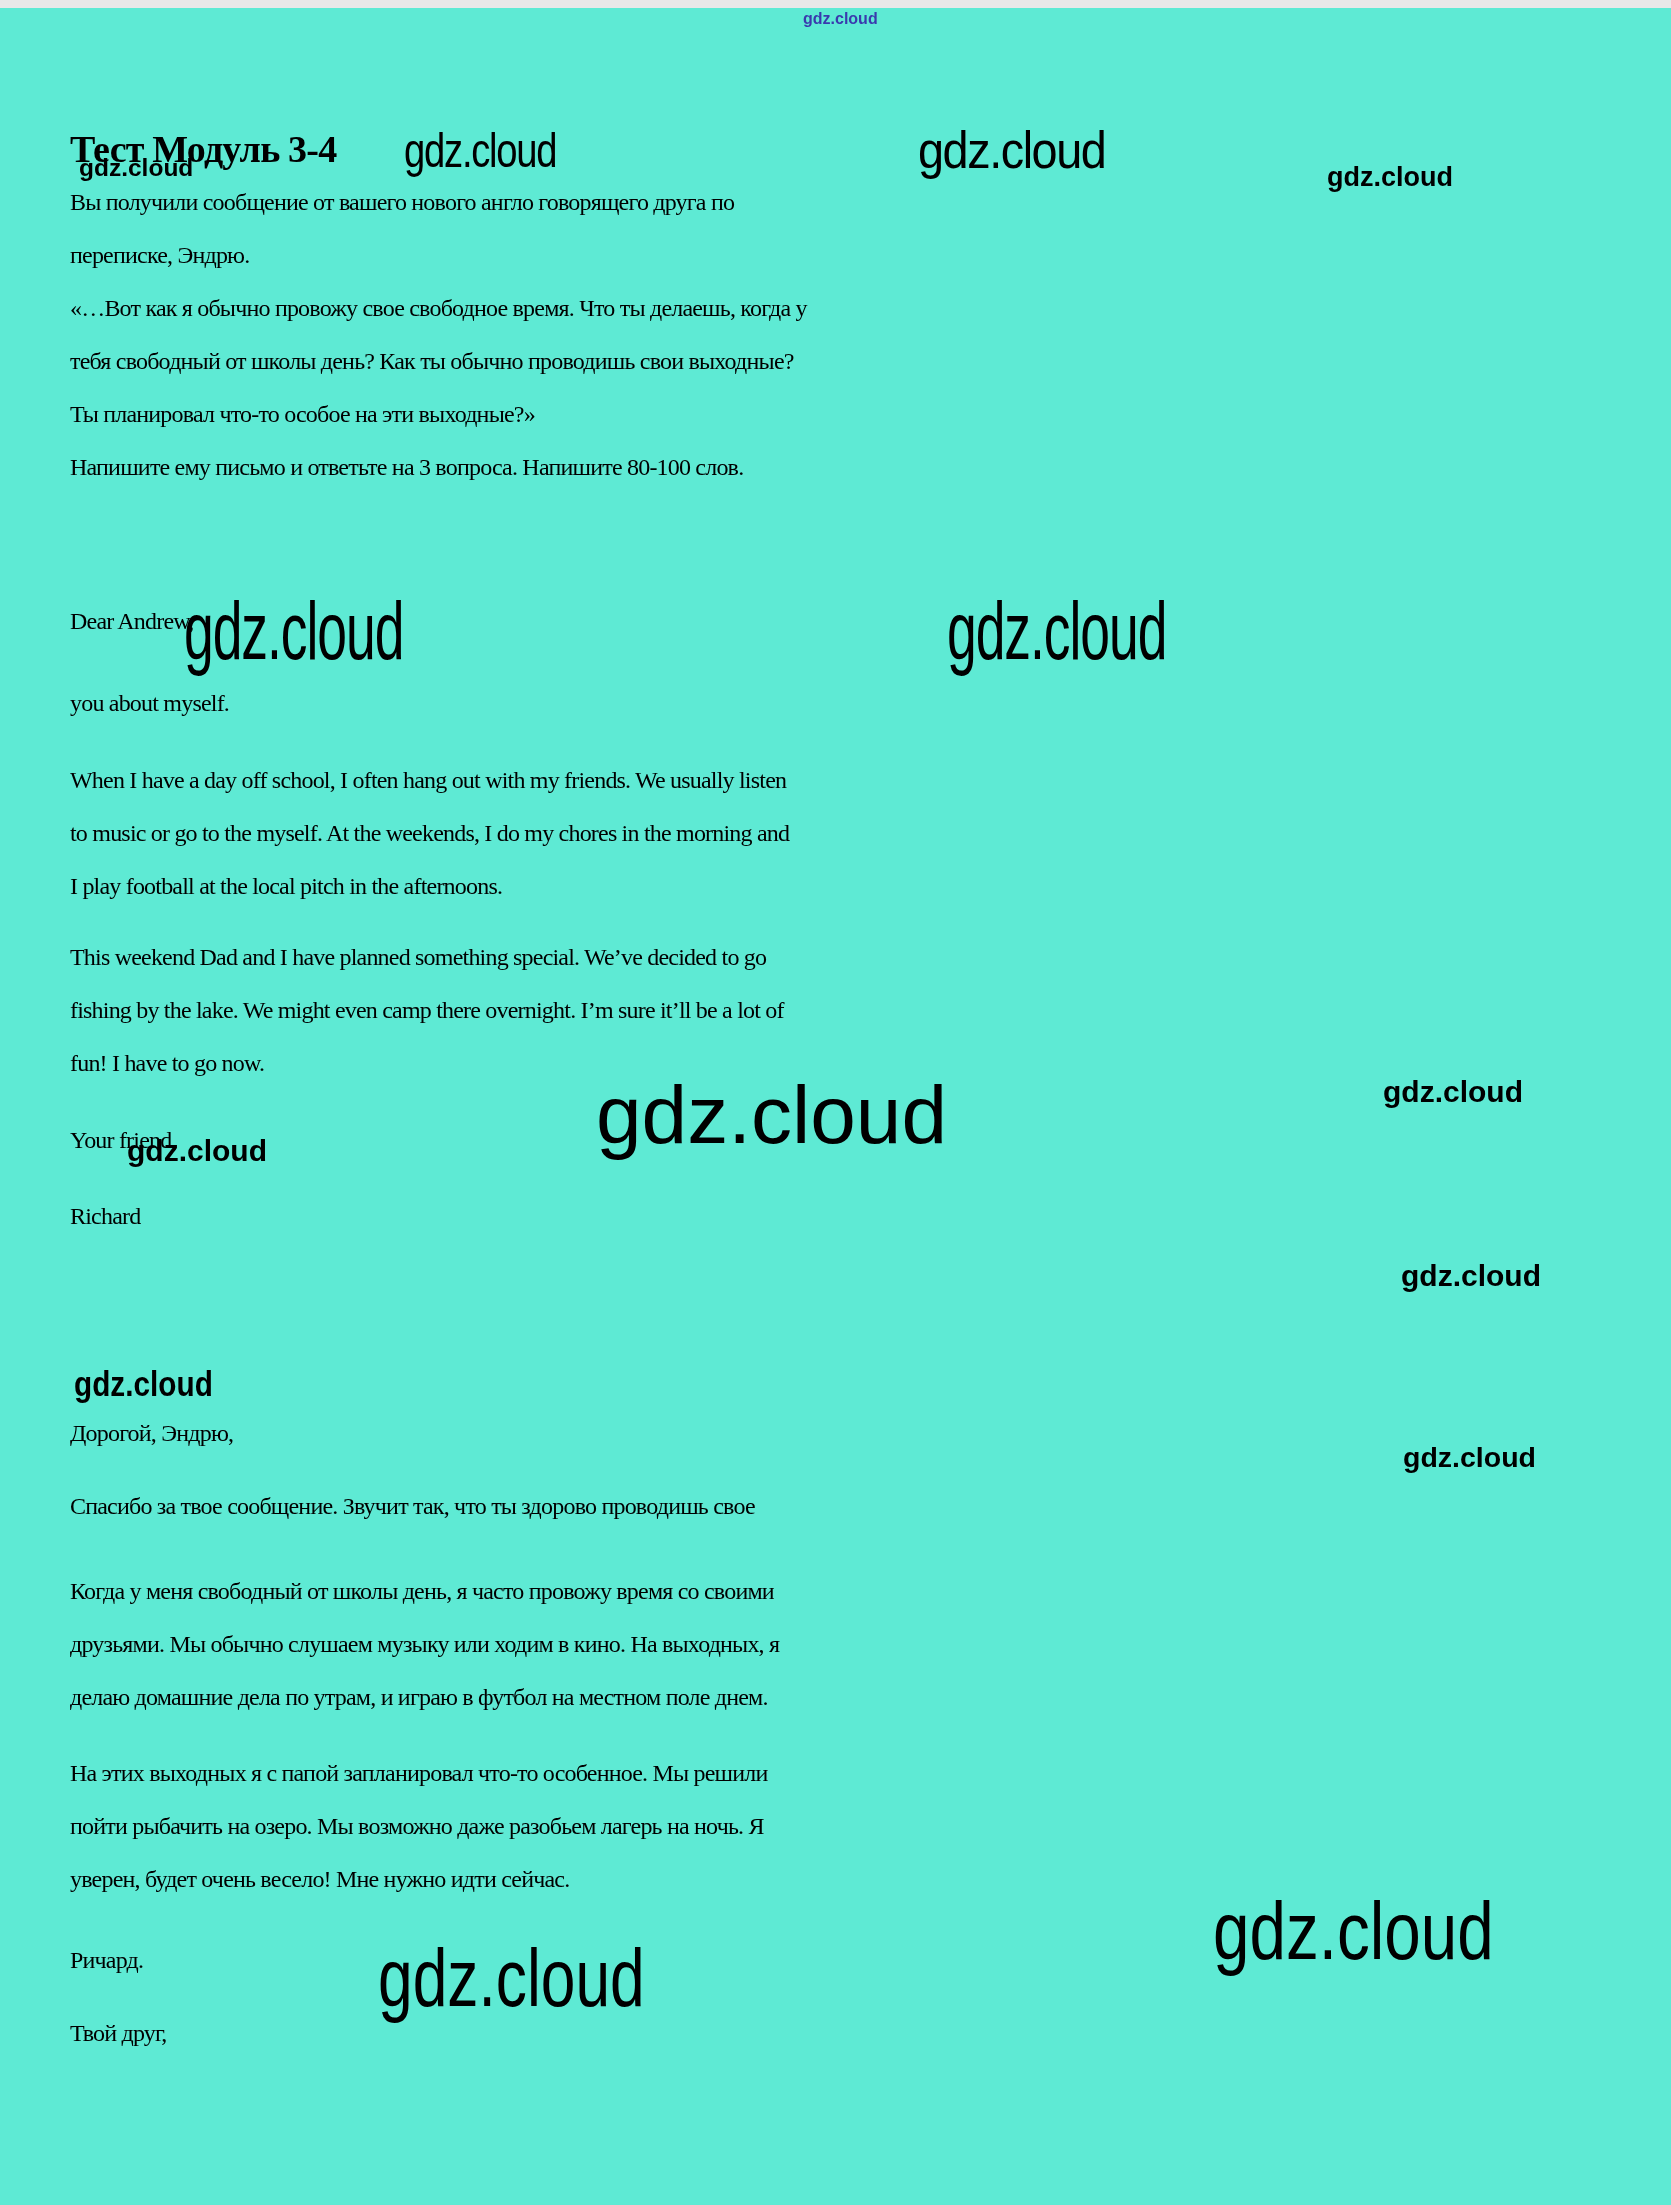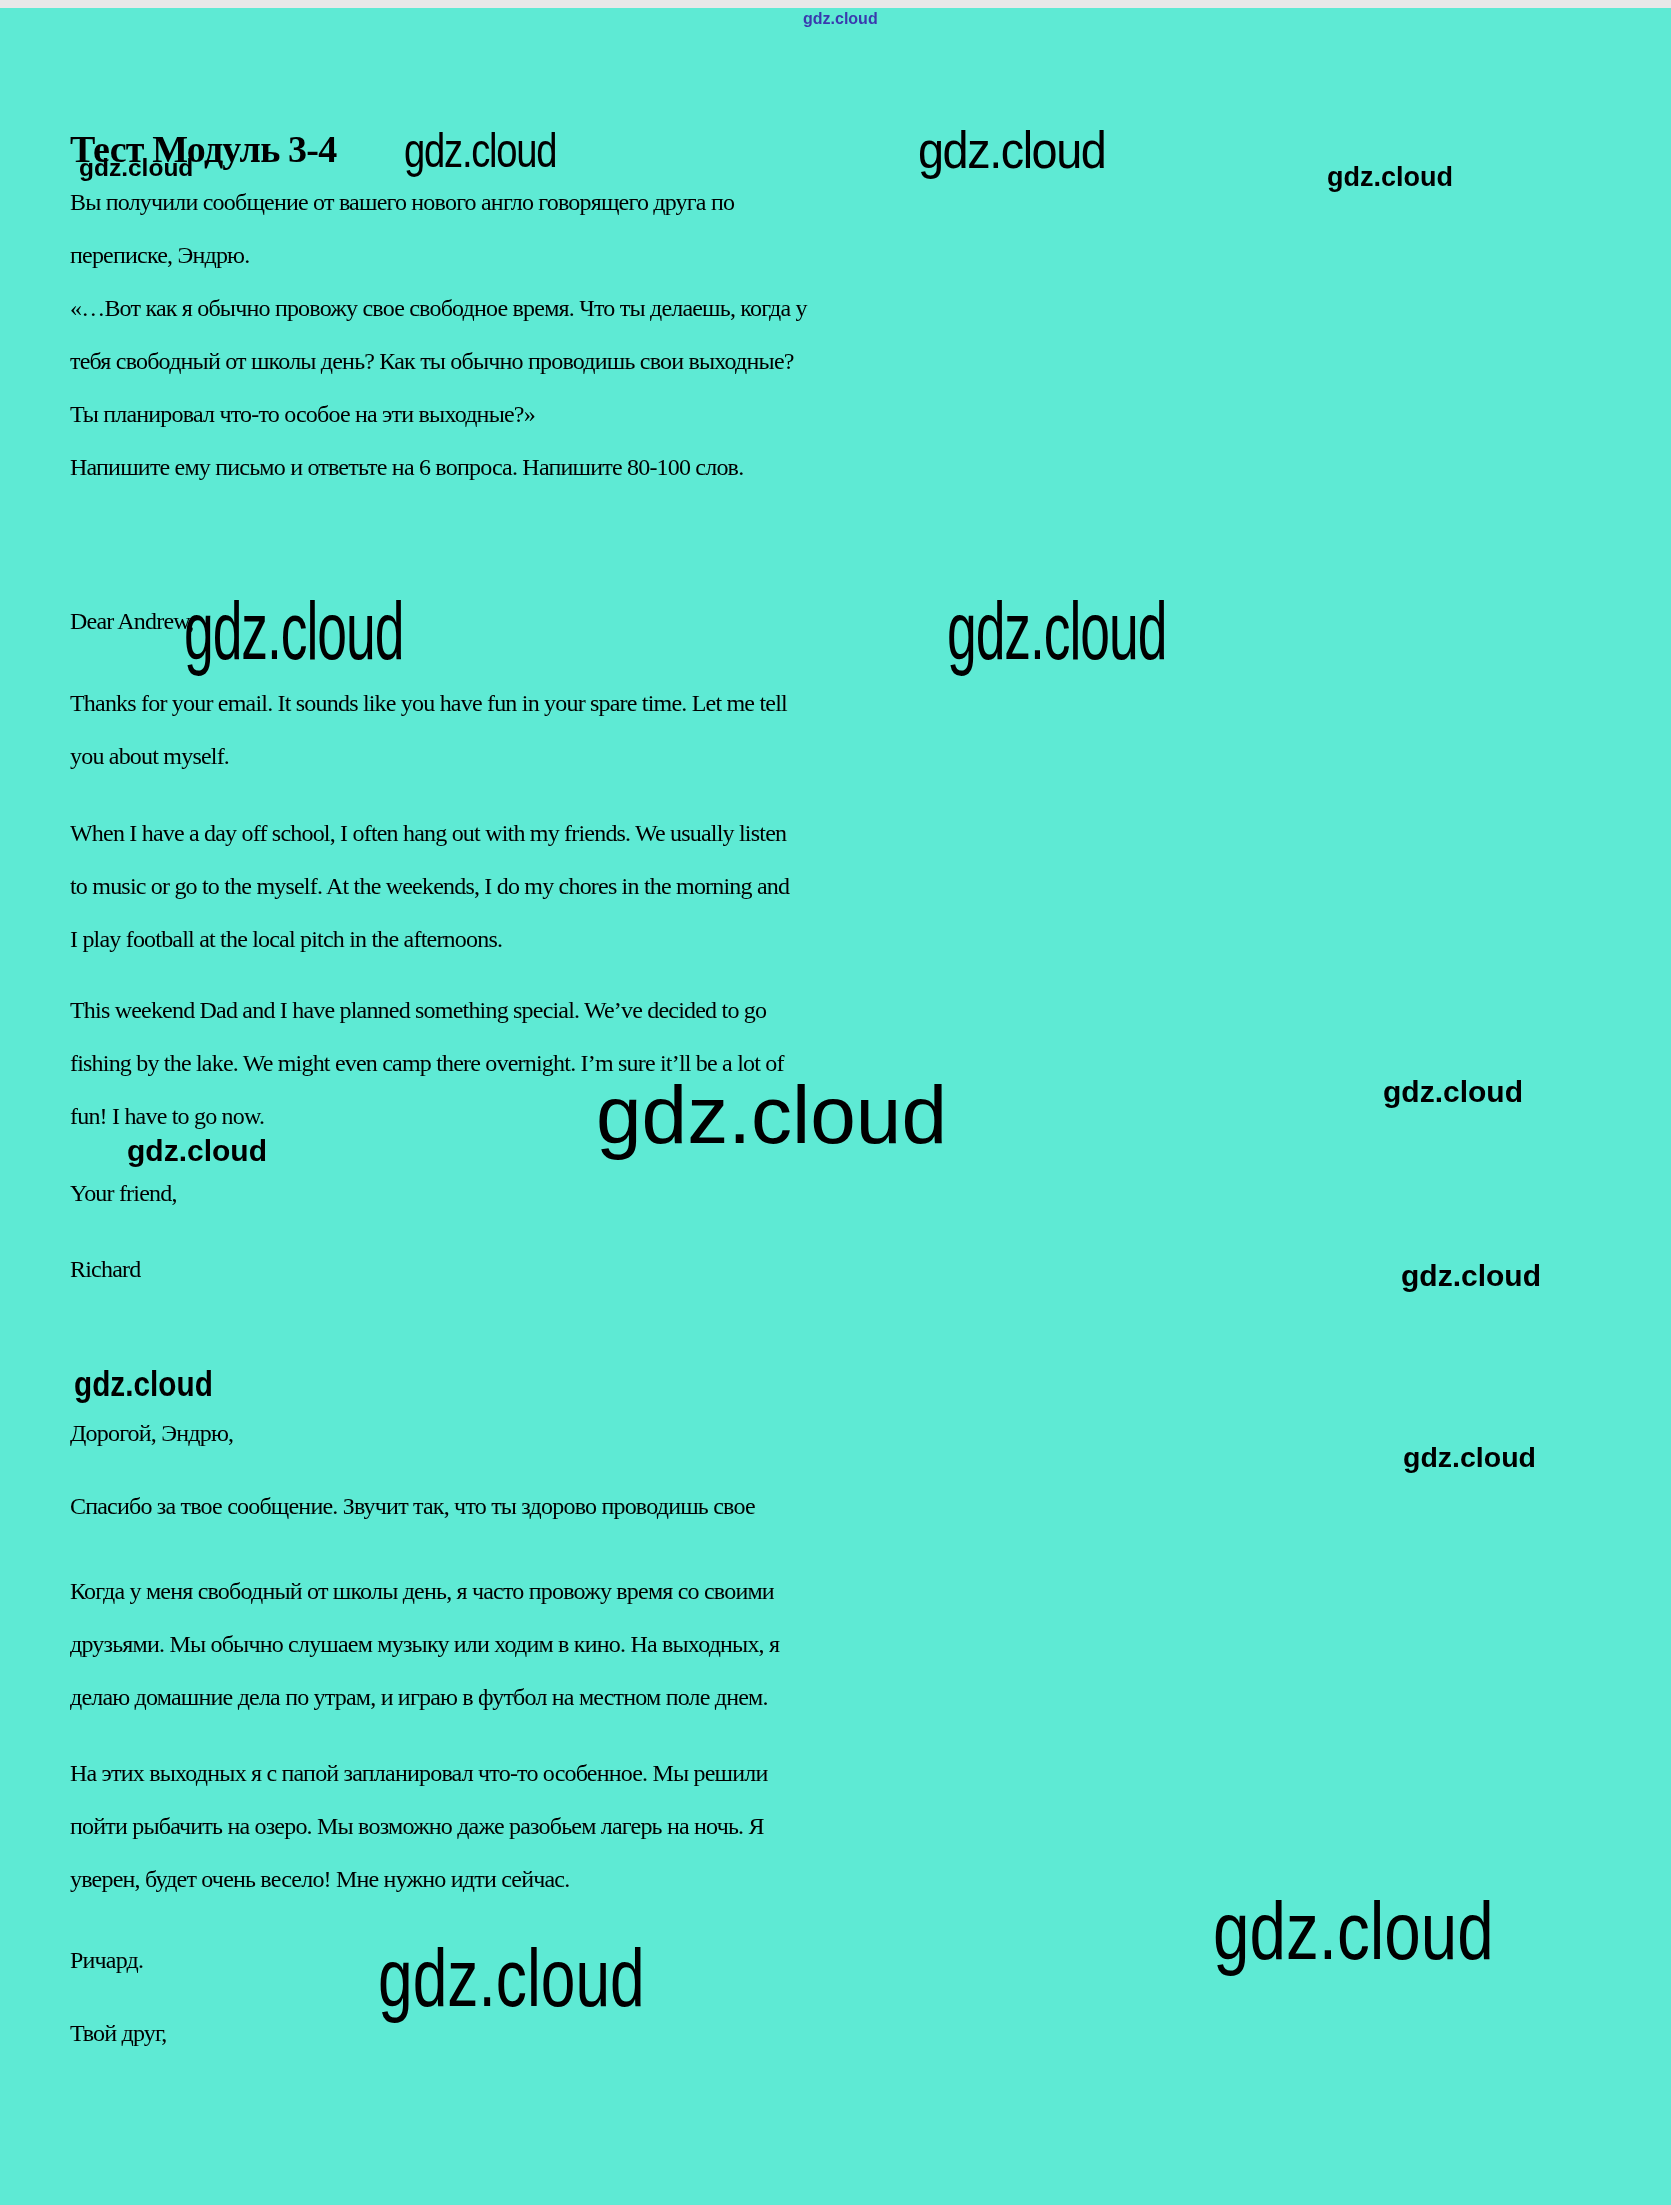--- a/index.html
+++ b/index.html
@@ -88,27 +88,26 @@
   <span class="wm wm-m">gdz.cloud</span>
 
   <div class="page-title">Тест Модуль 3-4</div>
 
   <div class="textblock" id="task-block">
     <div class="line">Вы получили сообщение от вашего нового англо говорящего друга по</div>
     <div class="line">переписке, Эндрю.</div>
     <div class="line">«…Вот как я обычно провожу свое свободное время. Что ты делаешь, когда у</div>
     <div class="line">тебя свободный от школы день? Как ты обычно проводишь свои выходные?</div>
     <div class="line">Ты планировал что-то особое на эти выходные?»</div>
-    <div class="line">Напишите ему письмо и ответьте на 6 вопроса. Напишите 80-100 слов.</div>
+    <div class="line">Напишите ему письмо и ответьте на 3 вопроса. Напишите 80-100 слов.</div>
   </div>
 
   <div class="textblock" id="letter-en">
     <div class="line">Dear Andrew,</div>
     <div class="para" id="en-p1">
-      <div class="line">Thanks for your email. It sounds like you have fun in your spare time. Let me tell</div>
       <div class="line">you about myself.</div>
     </div>
     <div class="para" id="en-p2">
       <div class="line">When I have a day off school, I often hang out with my friends. We usually listen</div>
       <div class="line">to music or go to the myself. At the weekends, I do my chores in the morning and</div>
       <div class="line">I play football at the local pitch in the afternoons.</div>
     </div>
     <div class="para" id="en-p3">
       <div class="line">This weekend Dad and I have planned something special. We’ve decided to go</div>
       <div class="line">fishing by the lake. We might even camp there overnight. I’m sure it’ll be a lot of</div>

